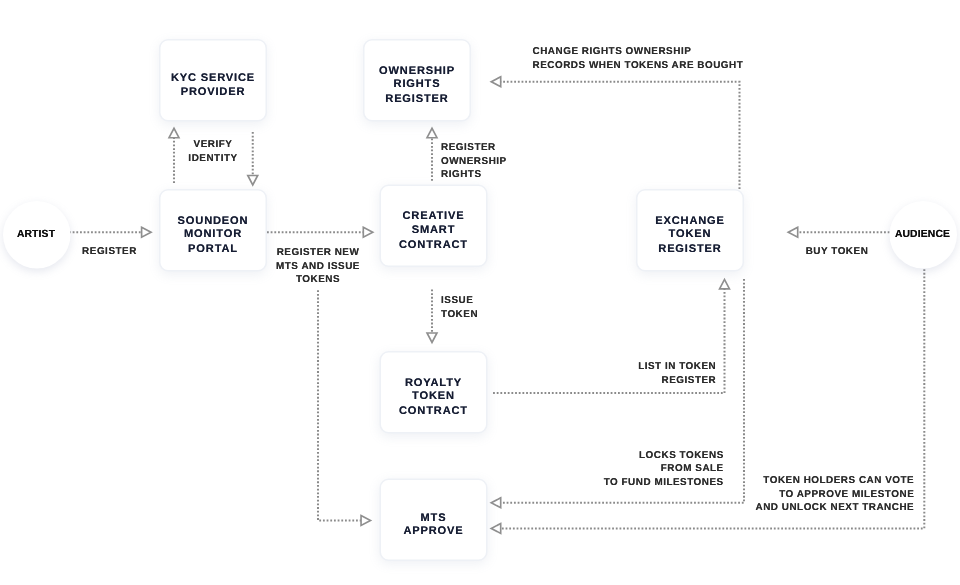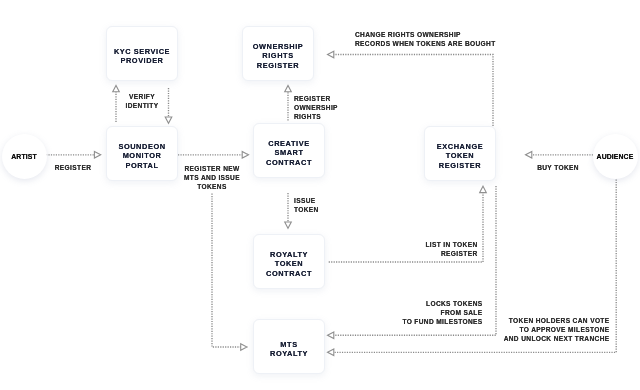--- a/index.html
+++ b/index.html
@@ -65,21 +65,21 @@
   <div class="node" style="left:242px;top:26px;width:72px;height:55px"><span>OWNERSHIP
 RIGHTS
 REGISTER</span></div>
   <div class="node" style="left:253px;top:123px;width:72px;height:55px"><span>CREATIVE
 SMART
 CONTRACT</span></div>
   <div class="node" style="left:253px;top:234px;width:72px;height:55px"><span>ROYALTY
 TOKEN
 CONTRACT</span></div>
   <div class="node" style="left:253px;top:319px;width:72px;height:55px"><span>MTS
-ROYALTY</span></div>
+APPROVE</span></div>
   <div class="node" style="left:424px;top:126px;width:72px;height:55px"><span>EXCHANGE
 TOKEN
 REGISTER</span></div>
 
   <div class="lbl c" style="left:73px;top:163.3px">REGISTER</div>
   <div class="lbl c" style="left:142px;top:92.3px">VERIFY
 IDENTITY</div>
   <div class="lbl c" style="left:212px;top:163.9px">REGISTER NEW
 MTS AND ISSUE
 TOKENS</div>

